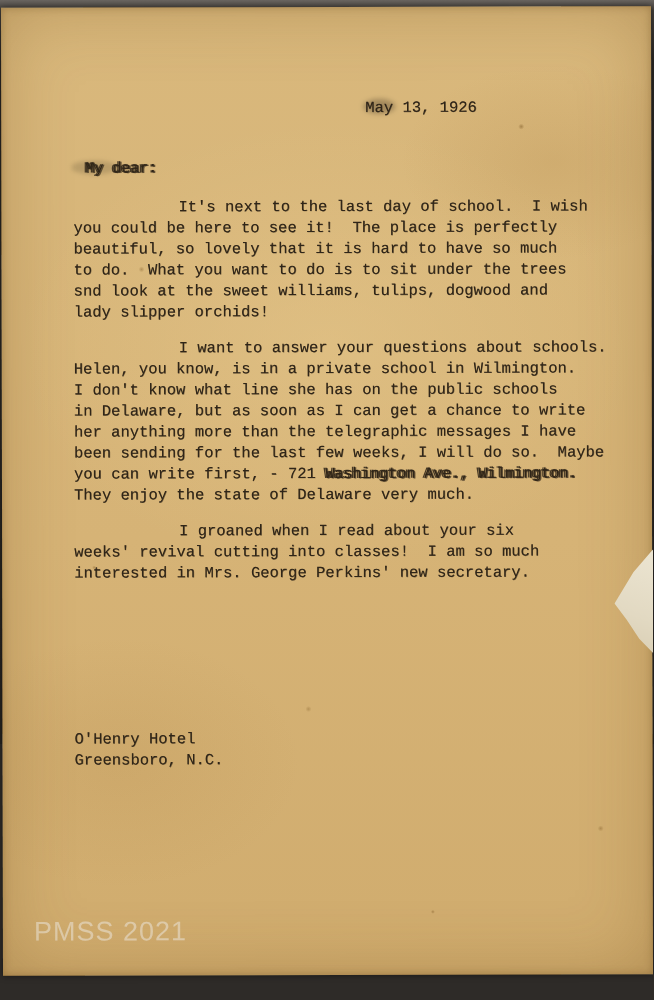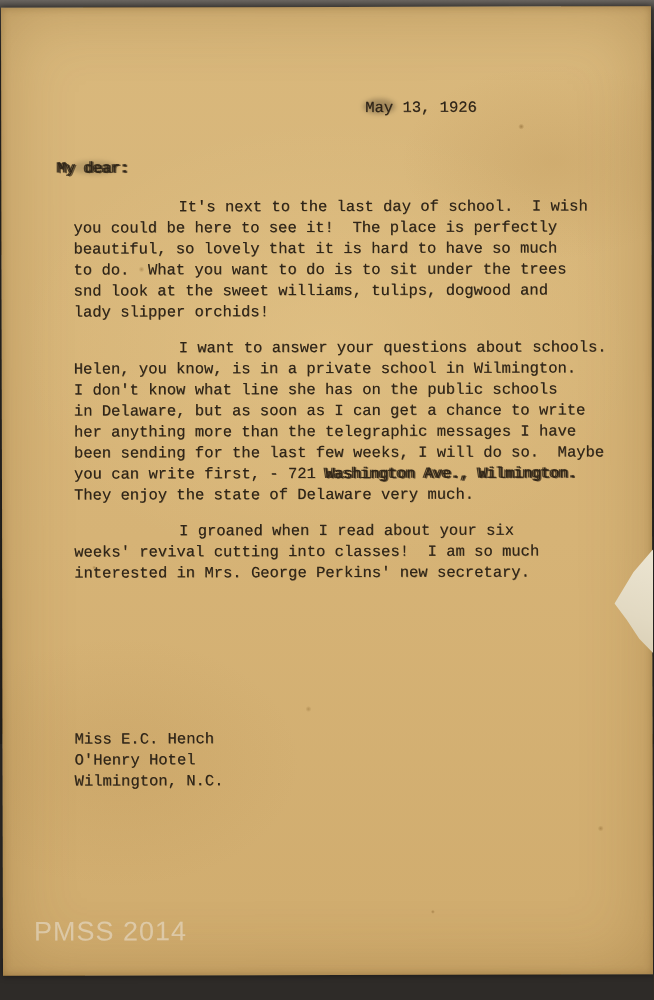--- a/index.html
+++ b/index.html
@@ -38,21 +38,21 @@
   .paragraph { margin-bottom:15px; }
   .paragraph:last-child { margin-bottom:0; }
   .overstrike {
     text-shadow:
       -1.6px 0 0 rgba(47,37,24,.85),
       1.4px 0.6px 0 rgba(47,37,24,.65),
       0.4px 0.3px 0.8px rgba(47,37,24,.7);
     letter-spacing:-0.3px;
   }
   .date-line   { position:absolute; left:364px; top:91px; }
-  .salutation  { position:absolute; left:56px;  top:151px; }
+  .salutation  { position:absolute; left:84px;  top:151px; }
   .letter-body { position:absolute; left:72px;  top:190px; width:560px; }
   .closing     { position:absolute; left:298px; top:603px; }
   .signature   { position:absolute; left:72px;  top:722px; }
   .ink-smudge {
     position:absolute; left:362px; top:92px; width:32px; height:15px;
     background:rgba(47,37,24,.32); border-radius:50%;
     filter:blur(2.5px); pointer-events:none;
   }
   .salut-smudge {
     position:absolute; left:70px; top:153px; width:46px; height:14px;
@@ -105,22 +105,21 @@
         </div>
         <div class="paragraph">
           <div class="line indent">I groaned when I read about your six</div>
           <div class="line">weeks' revival cutting into classes!  I am so much</div>
           <div class="line">interested in Mrs. George Perkins' new secretary.</div>
         </div>
       </div>
 
 
     <div class="signature typed">
-        <div class="line">Miss E.C. Hench</div>
         <div class="line">O'Henry Hotel</div>
-        <div class="line">Wilmington, N.C.</div>
+        <div class="line">Greensboro, N.C.</div>
       </div>
 
     <div class="torn-edge"></div>
 
-    <div class="watermark">PMSS 2014</div>
+    <div class="watermark">PMSS 2021</div>
   </div>
 </div>
 
 </body></html>

